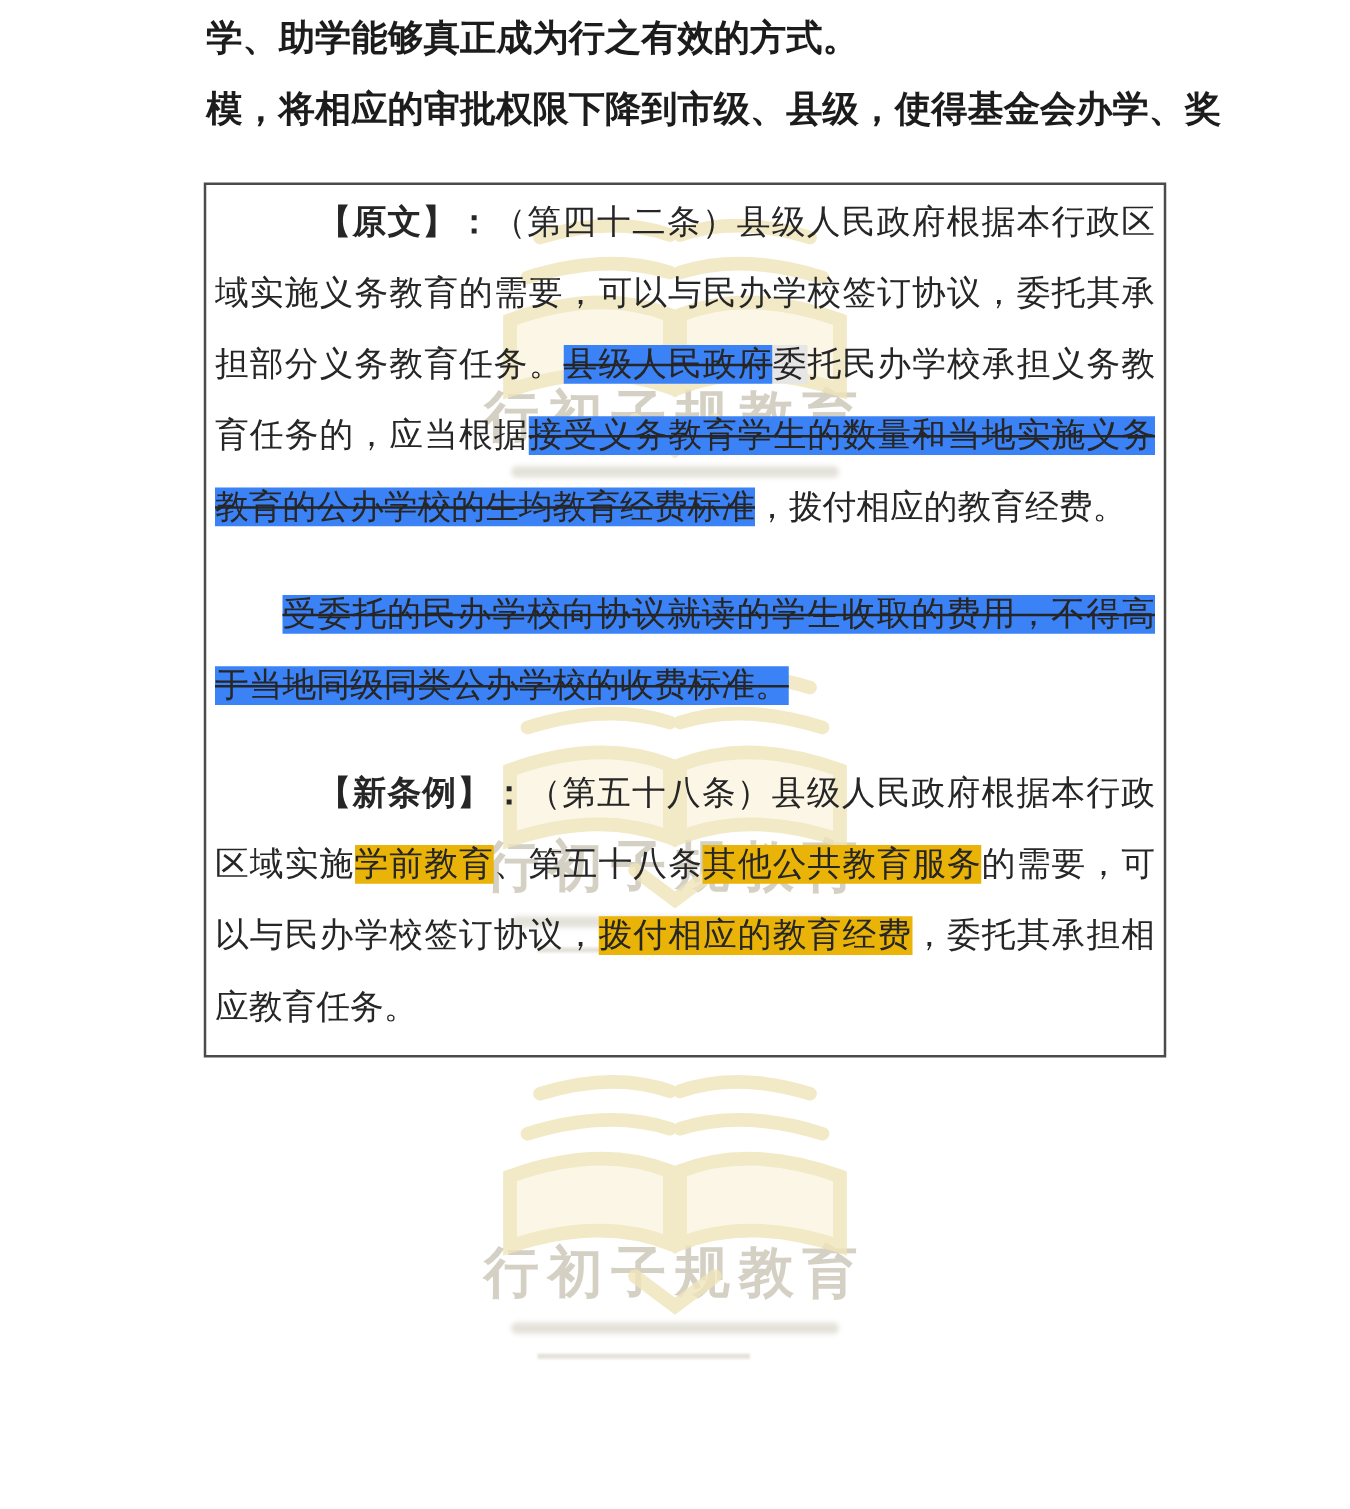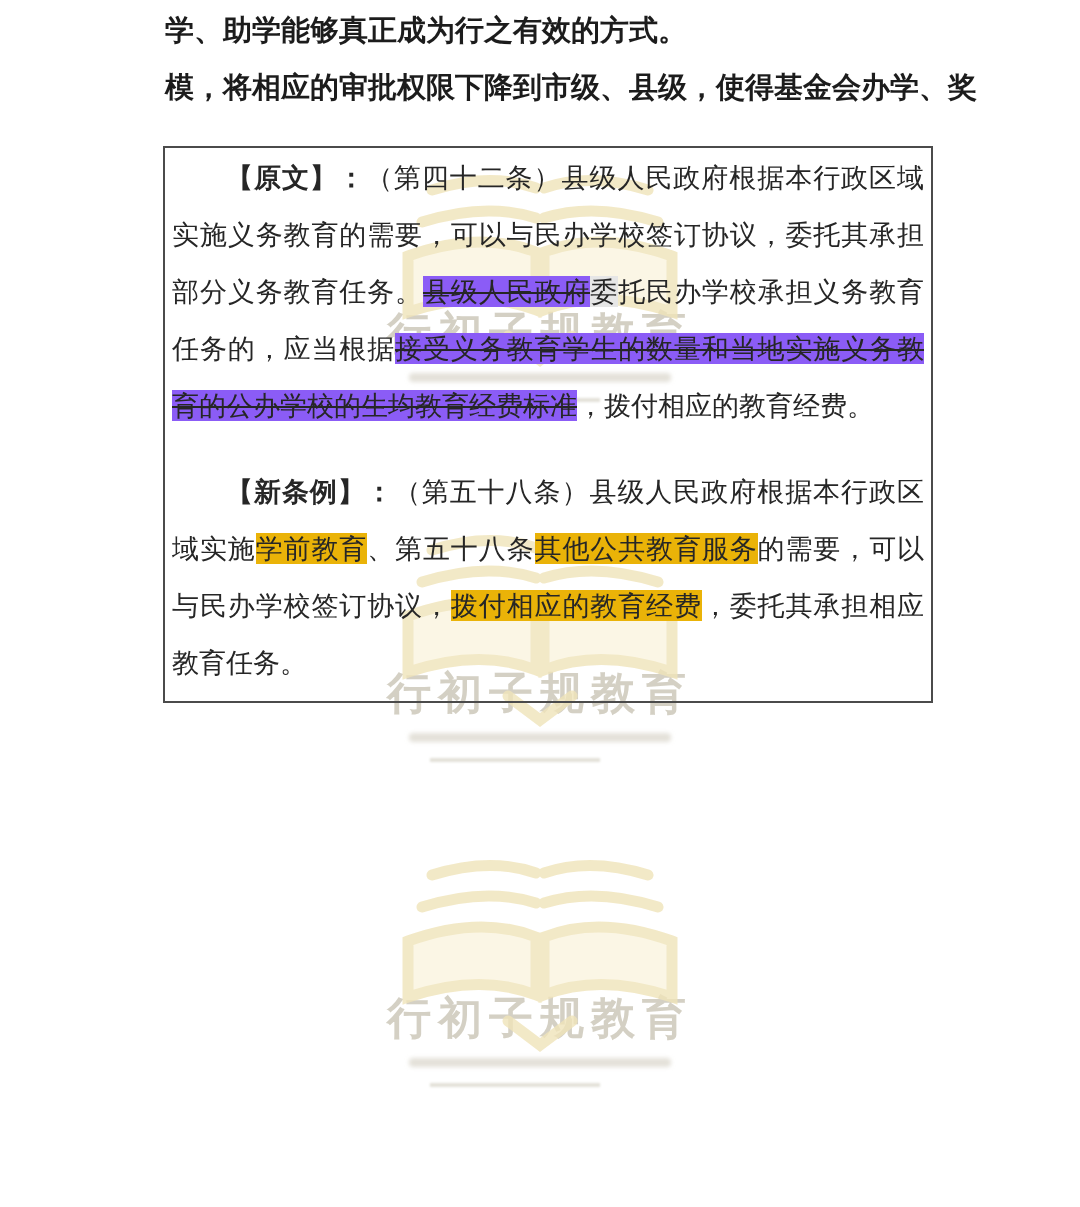--- a/index.html
+++ b/index.html
@@ -95,23 +95,23 @@
     margin: 0;
     font-size: 27px;
     line-height: 57px;
     text-align: justify;
     text-indent: 2em;
     color: #262626;
   }
   .para + .para { margin-top: 29px; }
 
   .seg-normal { }
-  .seg-bold { font-weight: bold; }
+  .seg-bold { font-weight: bold; margin-left: 28px; }
   .seg-strike {
-    background: #8b5cf6;
+    background: #3b82f6;
     text-decoration: line-through;
     text-decoration-thickness: 1.5px;
   }
   .seg-graybg { background: #e6e6e6; }
   .seg-green { background: #eab308; }
   .seg-red { color: #b5392f; font-weight: bold; }
 </style>
 </head>
 <body>
 
@@ -171,17 +171,18 @@
   <div class="content">
 
     <div class="intro">
       <div class="line">学、助学能够真正成为行之有效的方式。</div>
       <div class="line">模，将相应的审批权限下降到市级、县级，使得基金会办学、奖</div>
     </div>
 
 
     <div class="compare-box">
       <p class="para"><span class="seg seg-bold">【原文】：</span><span class="seg seg-normal">（第四十二条）县级人民政府根据本行政区域实施义务教育的需要，可以与民办学校签订协议，委托其承担部分义务教育任务。</span><span class="seg seg-strike">县级人民政府</span><span class="seg seg-graybg">委</span><span class="seg seg-normal">托民办学校承担义务教育任务的，应当根据</span><span class="seg seg-strike">接受义务教育学生的数量和当地实施义务教育的公办学校的生均教育经费标准</span><span class="seg seg-normal">，拨付相应的教育经费。</span></p>
+      <p class="para"><span class="seg seg-strike">受委托的民办学校向协议就读的学生收取的费用，不得高于当地同级同类公办学校的收费标准。</span></p>
       <p class="para"><span class="seg seg-bold">【新条例】：</span><span class="seg seg-normal">（第五十八条）县级人民政府根据本行政区域实施</span><span class="seg seg-green">学前教育</span><span class="seg seg-normal">、第五十八条</span><span class="seg seg-green">其他公共教育服务</span><span class="seg seg-normal">的需要，可以与民办学校签订协议，</span><span class="seg seg-green">拨付相应的教育经费</span><span class="seg seg-normal">，委托其承担相应教育任务。</span></p>
     </div>
 
   </div>
 </div>
 
 </body></html>

